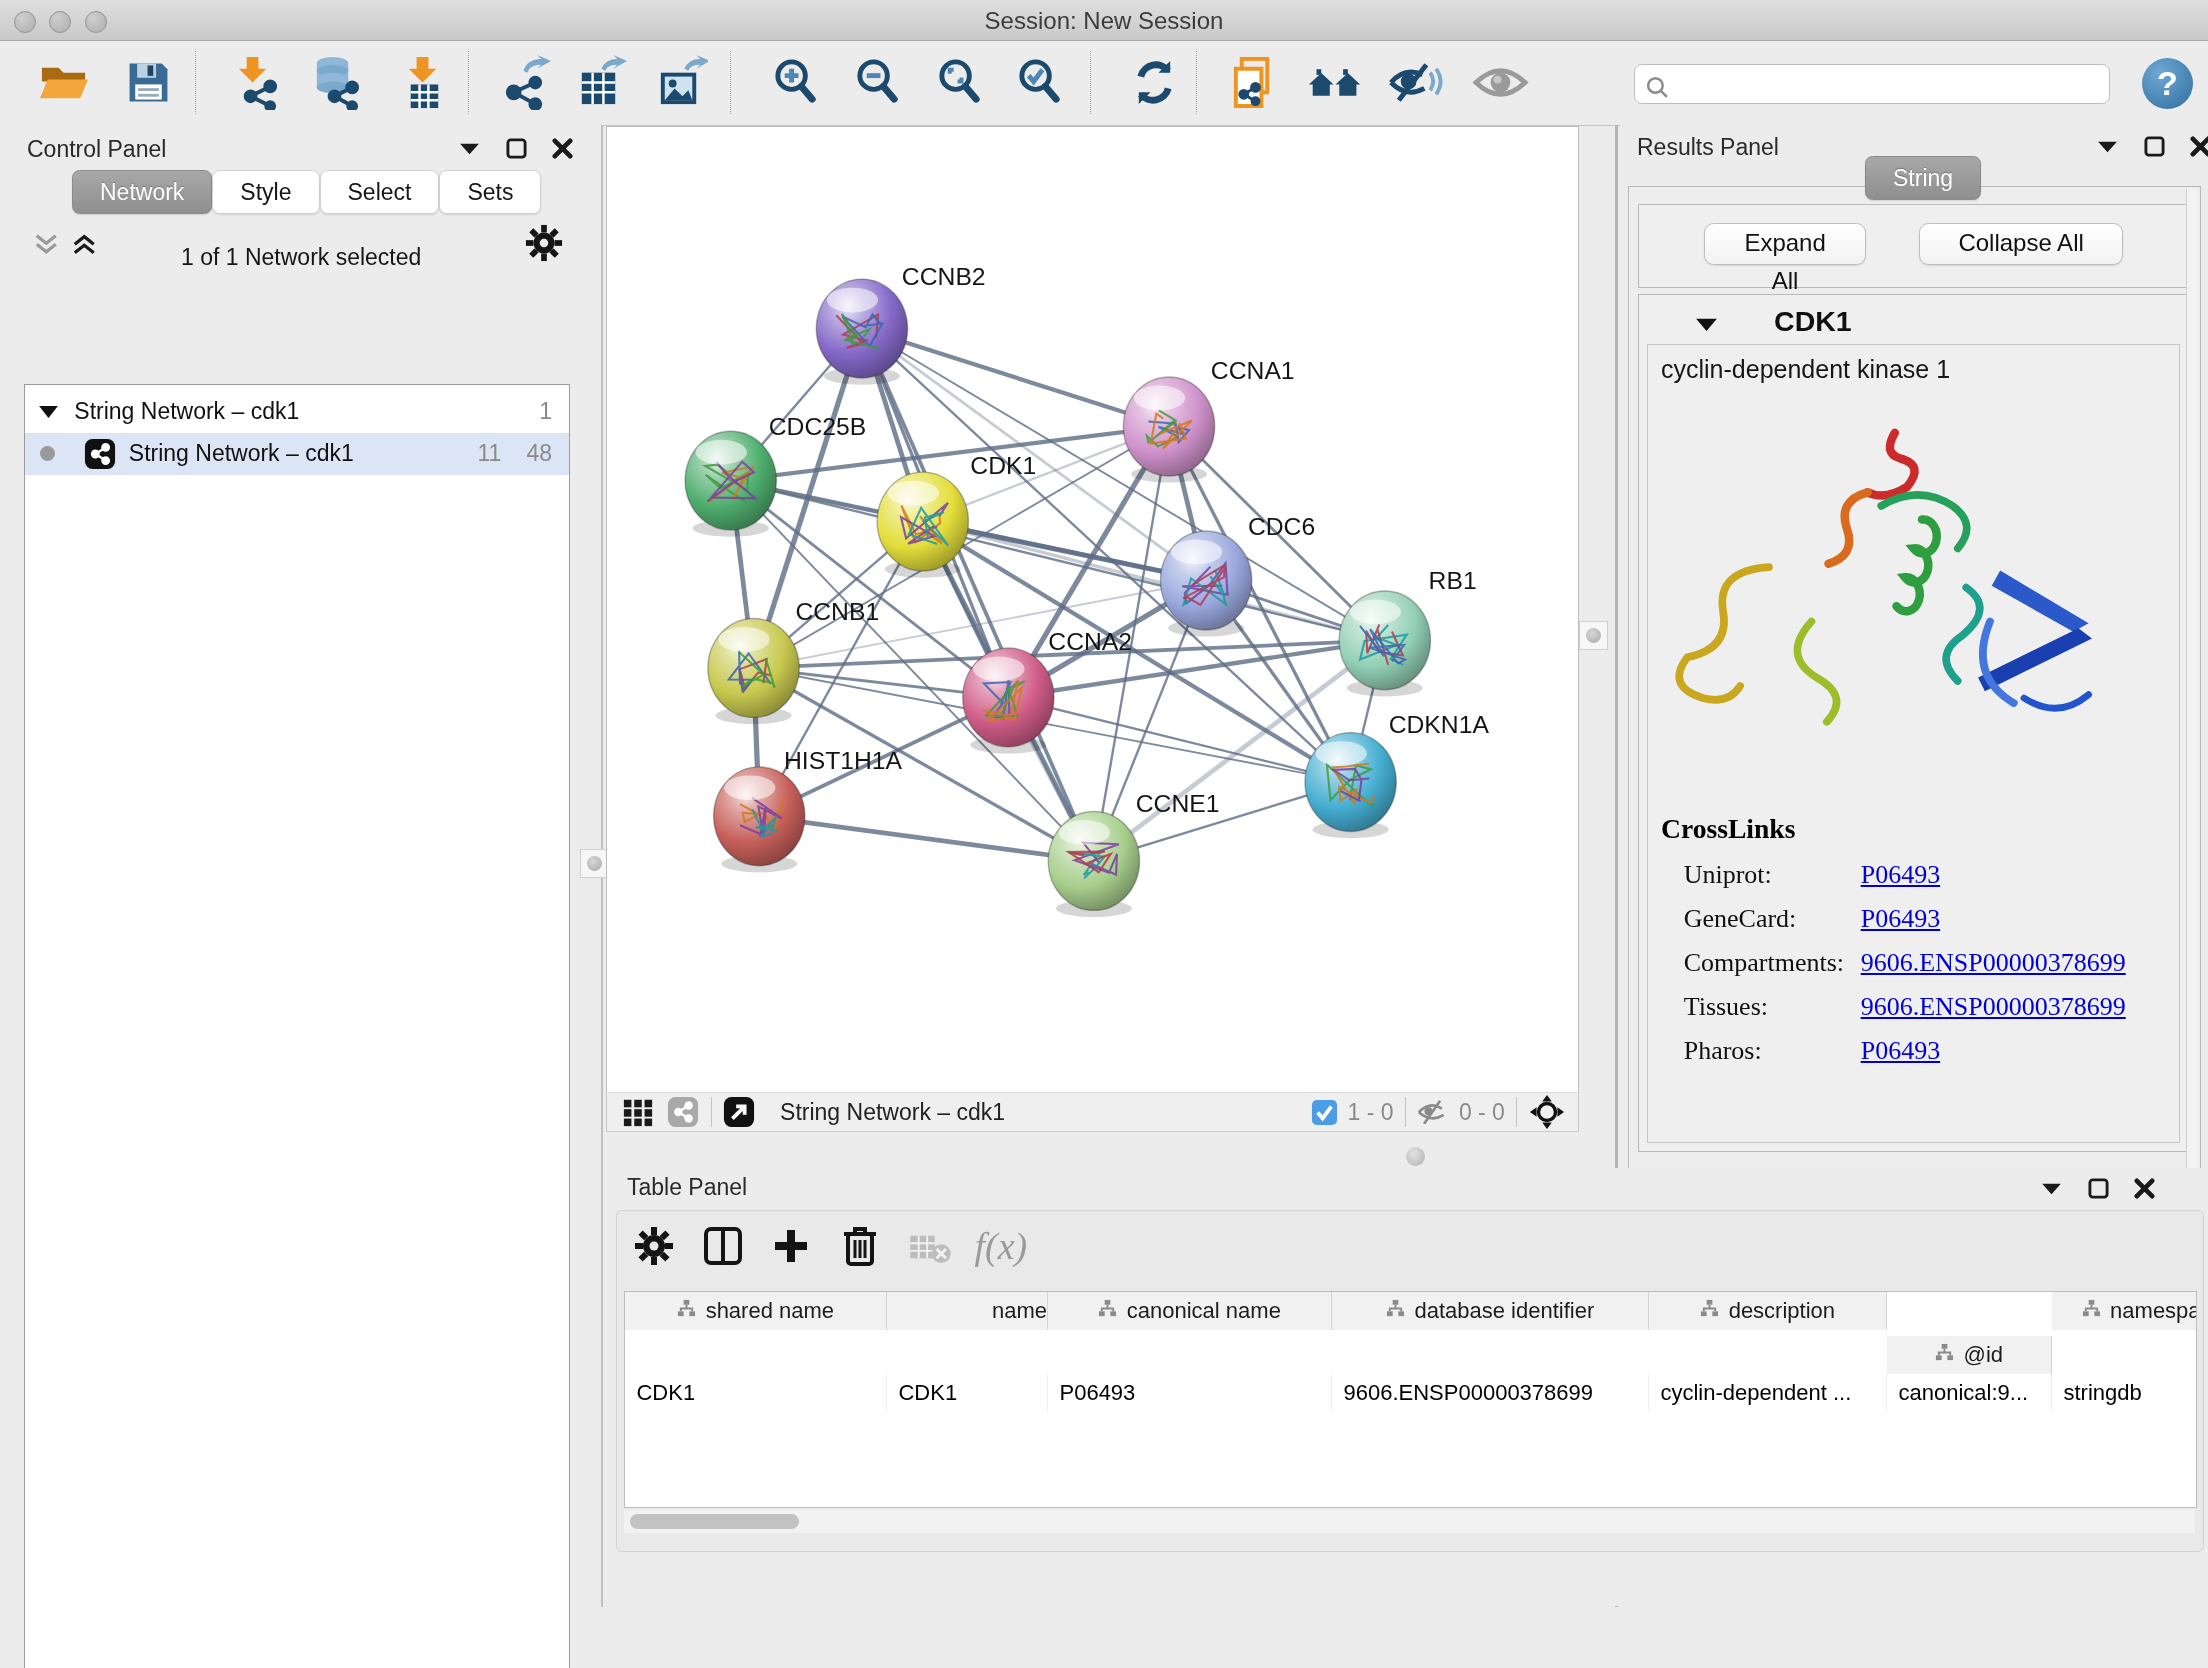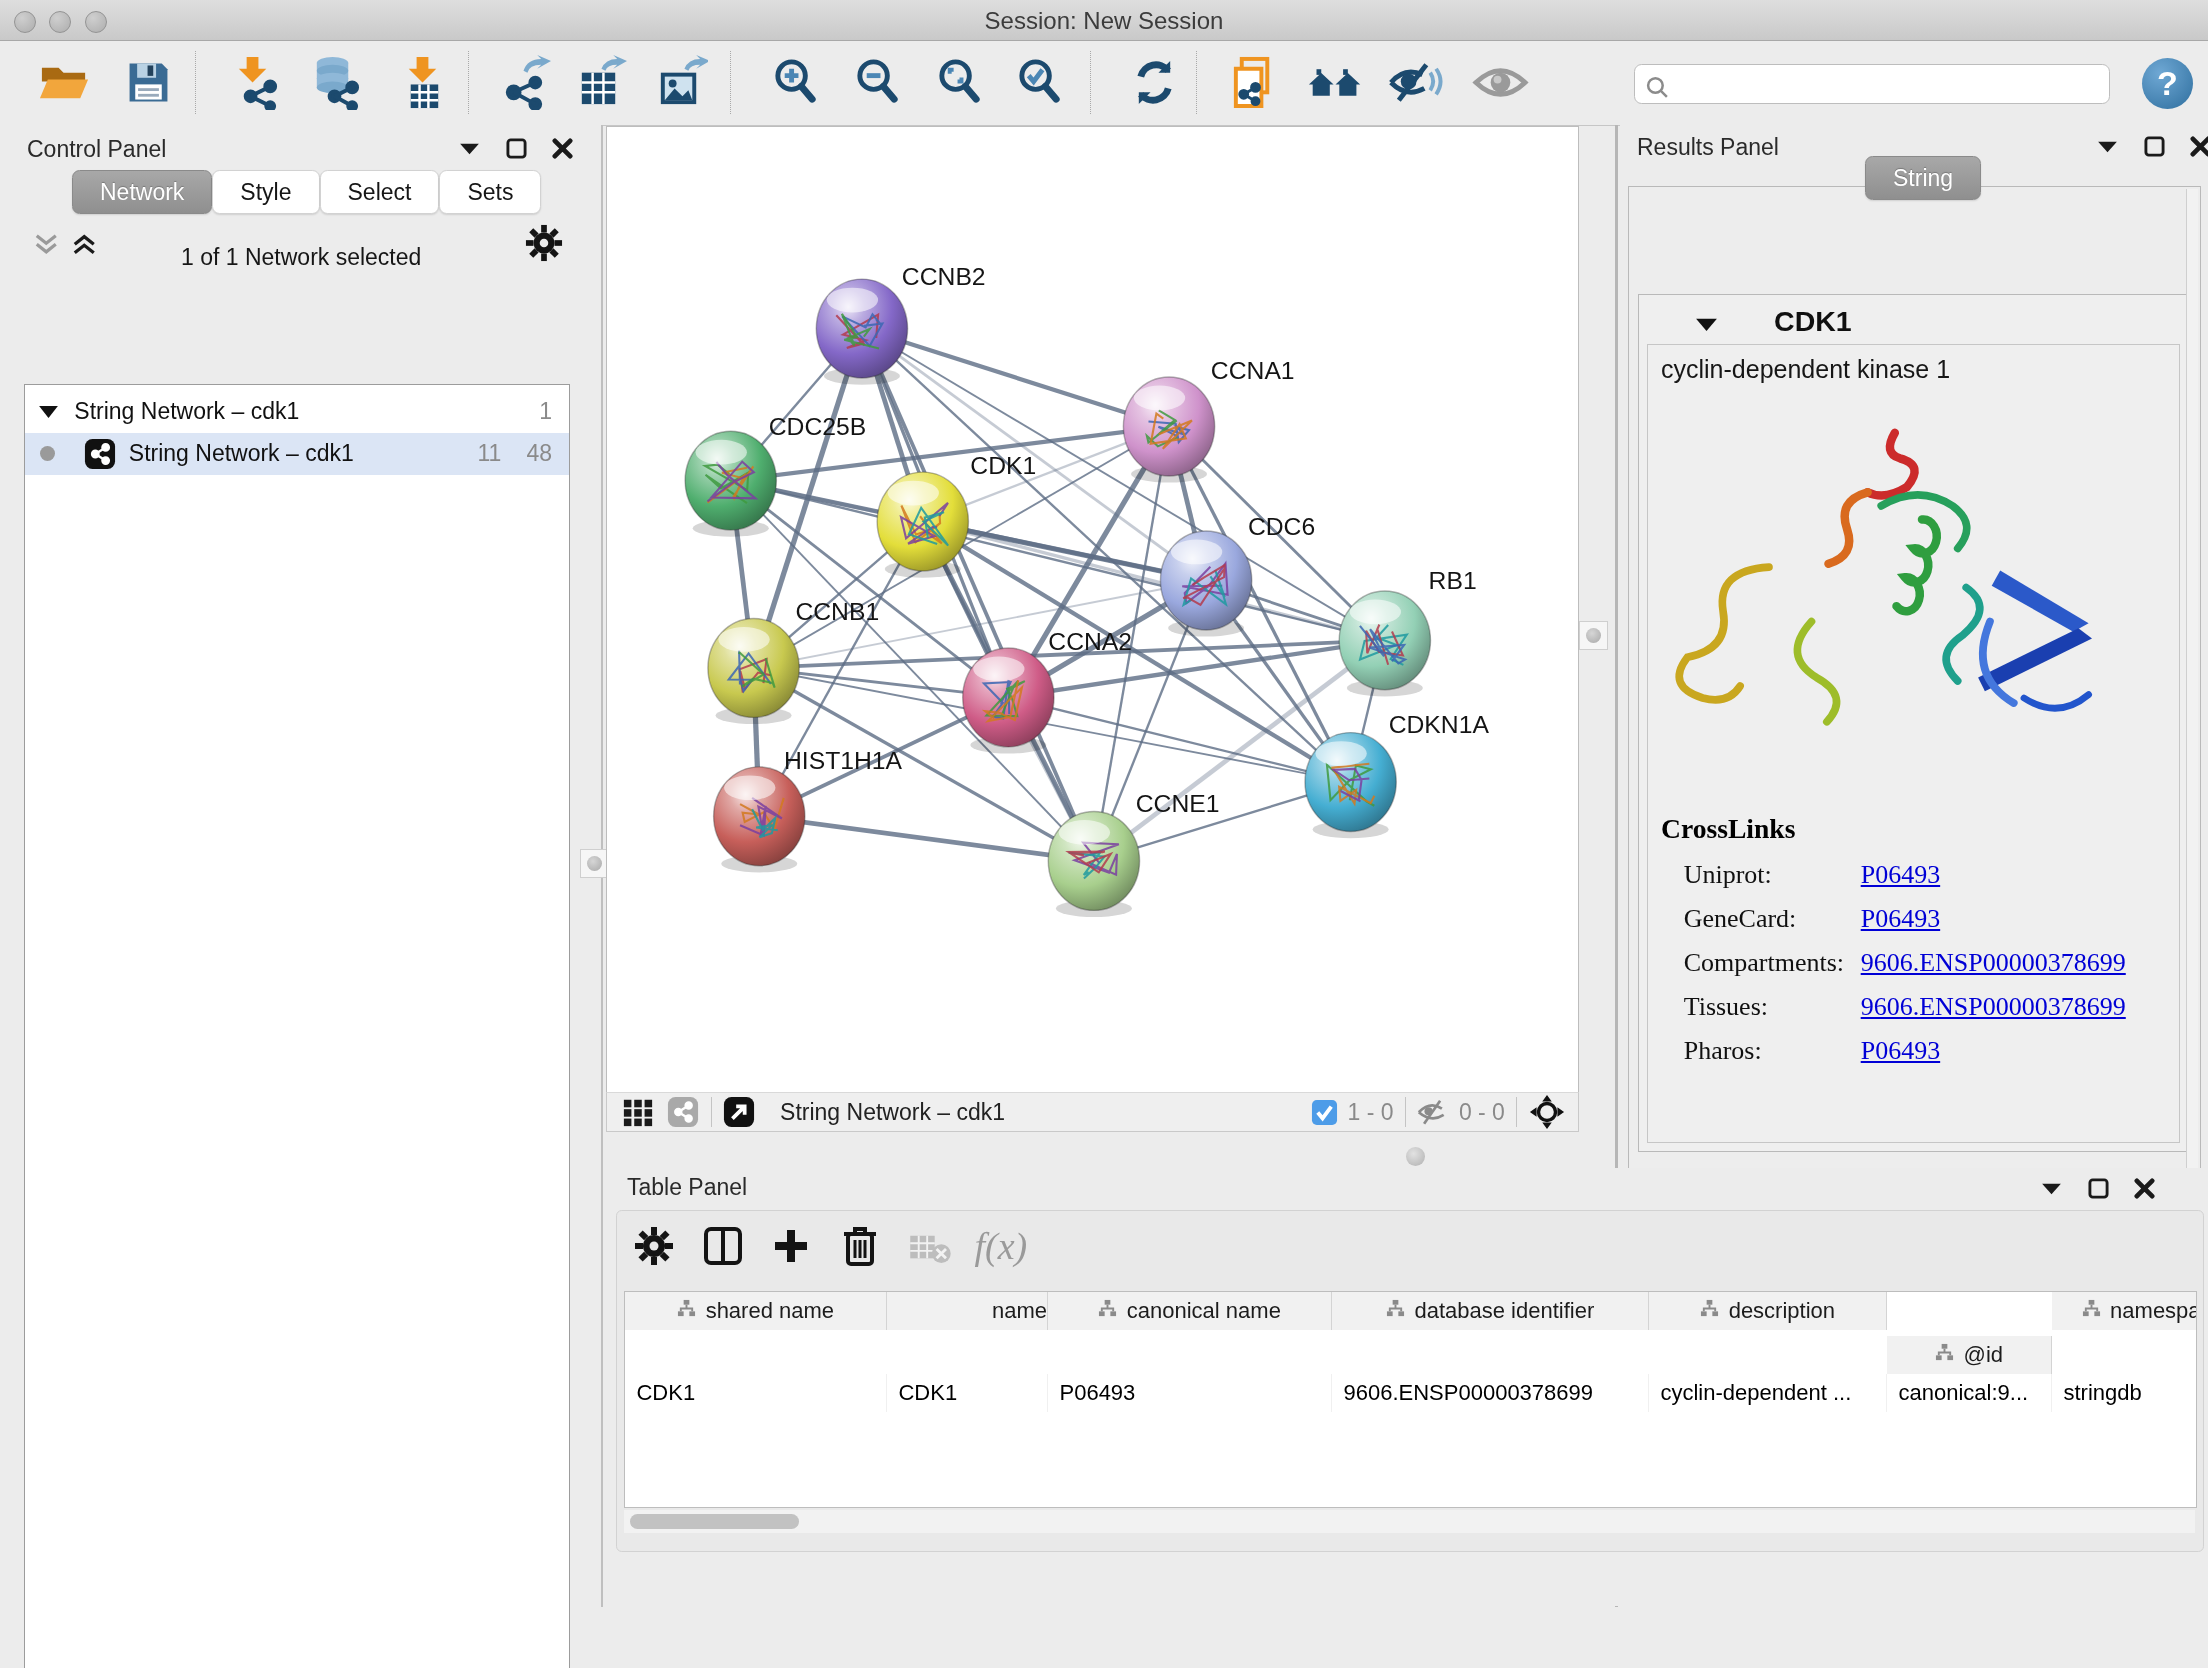--- a/index.html
+++ b/index.html
@@ -586,20 +586,24 @@
         </svg>
       <svg width="21" height="21" viewBox="0 0 22 22">
           <rect x="2" y="2" width="18" height="18" rx="3" fill="none" stroke="#1a1a1a" stroke-width="3"></rect>
         </svg>
       <svg width="21" height="21" viewBox="0 0 22 22">
           <path d="M3 3l16 16M19 3L3 19" stroke="#1a1a1a" stroke-width="5" stroke-linecap="round"></path>
         </svg>
     </div>
     <div class="abs tabchip sel" style="left:245px;top:31px;z-index:3">String</div>
     <div class="abs rbox" style="left:7.6px;top:61px;width:571px;height:985px">
+      <div class="abs rbox" style="left:9.5px;top:17px;width:548px;height:82px;background:#efefef">
+        <div class="abs btnw" style="left:65px;top:18px;width:103px">Expand All</div>
+        <div class="abs btnw" style="left:280px;top:18px;width:145px">Collapse All</div>
+      </div>
       <div class="abs rbox" style="left:9.5px;top:107px;width:548px;height:856px;background:#efefef">
         <svg class="abs" style="left:55px;top:21px" width="25" height="17" viewBox="0 0 26 18">
             <path d="M2 3h22L13 16z" fill="#111"></path>
           </svg>
         <div class="abs" style="left:135px;top:9.5px;font-size:28.5px;font-weight:bold;color:#101010">CDK1</div>
         <div class="abs" style="left:7.6px;top:49px;width:531px;height:797px;border:1px solid #c6c6c6">
           <div class="abs" style="left:13.3px;top:9.5px;font-size:25px;color:#161616">cyclin-dependent kinase 1</div>
           <svg class="abs" style="left:19px;top:61px" width="476" height="380" viewBox="0 0 560 420">
             <path d="M268 18q-14 24 6 30 q30 8 8 34 q-26 16 -46 6" fill="none" stroke="#cc2b2b" stroke-width="10" stroke-linecap="round"></path>
             <path d="M236 88q-36 10 -24 44 q10 30 -22 40" fill="none" stroke="#d96a1e" stroke-width="10" stroke-linecap="round"></path>

